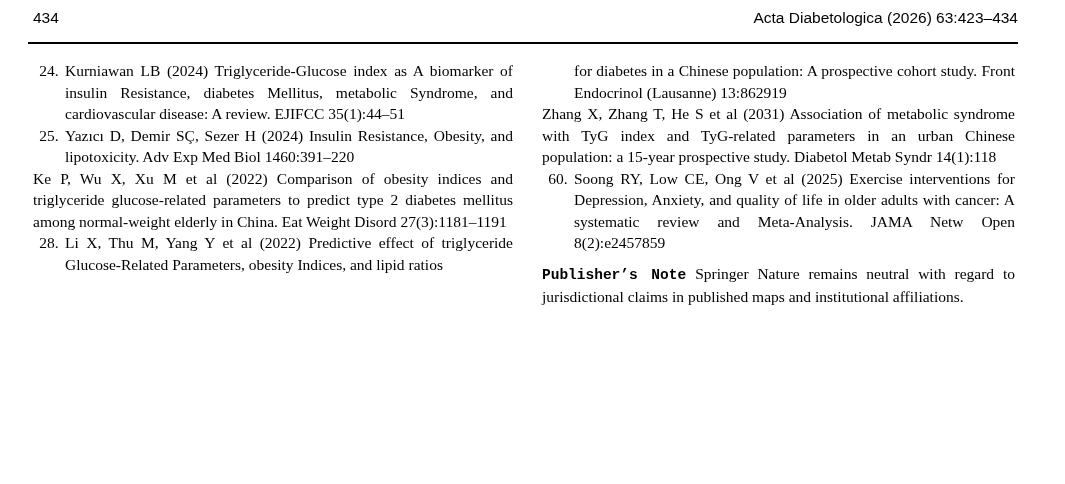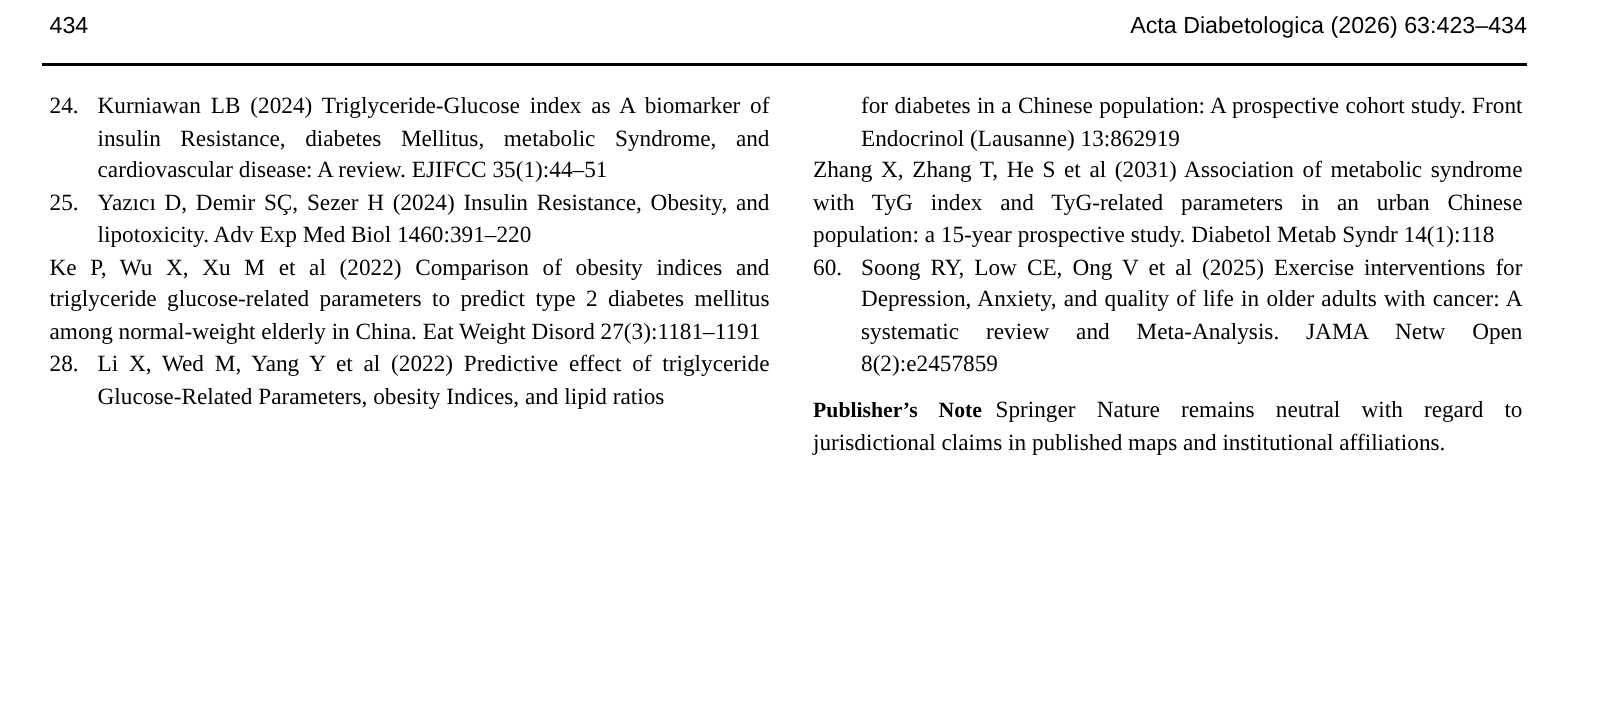--- a/index.html
+++ b/index.html
@@ -50,35 +50,35 @@
     font-size: 15.5px;
     line-height: 21.5px;
   }
   .col-left  { width: 480px; }
   .col-right { width: 473px; }
   .ref {
     display: flex;
   }
   .ref-num {
     flex: 0 0 32px;
-    text-align: left;
+    text-align: center;
   }
   .ref-text {
     flex: 1;
     margin: 0;
     text-align: justify;
     text-justify: inter-word;
   }
   .pub-note {
     margin: 9px 0 0 0;
     text-align: justify;
     text-justify: inter-word;
   }
   .pub-note-label {
-    font-family: Liberation Serif, serif;
+    font-family: Liberation Mono, monospace;
     font-weight: 700;
     font-size: 14.5px;
     margin-right: 9px;
     white-space: nowrap;
   }
 </style>
 </head>
 <body>
 
 <div class="page">
@@ -99,21 +99,21 @@
       </div>
       <div class="ref">
         <span class="ref-num">25.</span>
         <p class="ref-text">Yazıcı D, Demir SÇ, Sezer H (2024) Insulin Resistance, Obesity, and lipotoxicity. Adv Exp Med Biol 1460:391–220</p>
       </div>
       <div class="ref">
         <p class="ref-text">Ke P, Wu X, Xu M et al (2022) Comparison of obesity indices and triglyceride glucose-related parameters to predict type 2 diabetes mellitus among normal-weight elderly in China. Eat Weight Disord 27(3):1181–1191</p>
       </div>
       <div class="ref">
         <span class="ref-num">28.</span>
-        <p class="ref-text">Li X, Wed M, Yang Y et al (2022) Predictive effect of triglyceride Glucose-Related Parameters, obesity Indices, and lipid ratios</p>
+        <p class="ref-text">Li X, Thu M, Yang Y et al (2022) Predictive effect of triglyceride Glucose-Related Parameters, obesity Indices, and lipid ratios</p>
       </div>
     </section>
 
     <section class="col-right">
       <div class="ref">
         <span class="ref-num"></span>
         <p class="ref-text">for diabetes in a Chinese population: A prospective cohort study. Front Endocrinol (Lausanne) 13:862919</p>
       </div>
       <div class="ref">
         <p class="ref-text">Zhang X, Zhang T, He S et al (2031) Association of metabolic syndrome with TyG index and TyG-related parameters in an urban Chinese population: a 15-year prospective study. Diabetol Metab Syndr 14(1):118</p>

